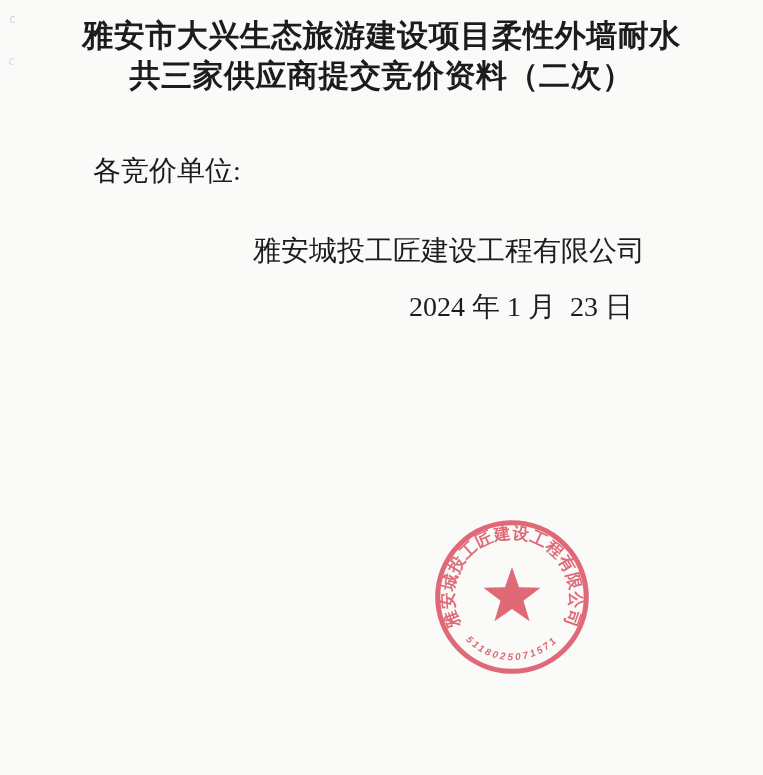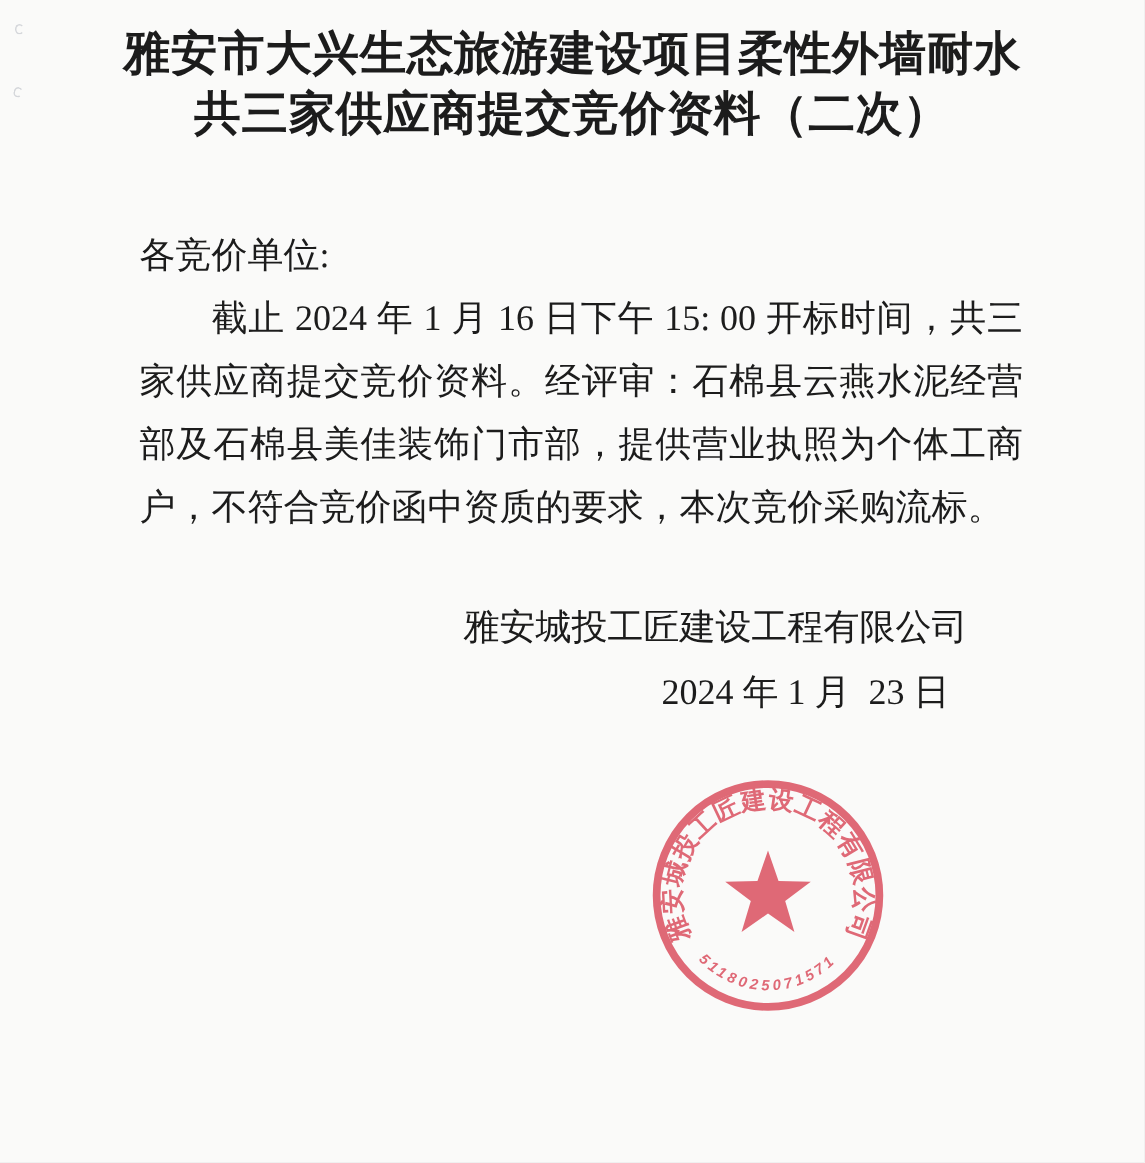--- a/index.html
+++ b/index.html
@@ -23,29 +23,29 @@
     text-align:center;
     font-family:"Liberation Sans", sans-serif;
     font-weight:700;
     font-size:31px;
     line-height:40px;
     letter-spacing:0.5px;
   }
   .doc-title span{display:block;}
   .doc-body{
     margin:54px 81px 0 93px;
-    font-size:24px;
+    font-size:28px;
     line-height:42px;
     text-align:justify;
     word-break:break-all;
   }
   .para{text-indent:2em;}
   .sig-block{margin-top:38px;}
   .sig-company{text-align:right;padding-right:37px;}
-  .sig-date{text-align:right;padding-right:49px;margin-top:1px;white-space:pre-wrap;}
+  .sig-date{text-align:right;padding-right:49px;margin-top:14px;white-space:pre-wrap;}
   .seal{
     position:absolute;
     left:433px;top:518px;
     width:158px;height:158px;
     mix-blend-mode:multiply;
     opacity:0.86;
   }
   .seal-stroke{stroke:var(--seal);fill:none;}
   .seal-fill{fill:var(--seal);}
   .seal-arc-text{
@@ -80,21 +80,20 @@
   <div class="speck speck-1"></div>
   <div class="speck speck-2"></div>
 
   <h1 class="doc-title">
     <span>雅安市大兴生态旅游建设项目柔性外墙耐水</span>
     <span>共三家供应商提交竞价资料（二次）</span>
   </h1>
 
   <div class="doc-body">
     <div class="salutation">各竞价单位:</div>
-    <div class="para">截止 2024 年 1 月 16 日下午 15: 00 开标时间，共三家供应商提交竞价资料。经评审：石棉县云燕水泥经营部及石棉县美佳装饰门市部，提供营业执照为个体工商户，不符合竞价函中资质的要求，本次竞价采购流标。</div>
 
     <div class="sig-block">
       <div class="sig-company">雅安城投工匠建设工程有限公司</div>
       <div class="sig-date">2024 年 1 月  23 日</div>
     </div>
   </div>
 
   <svg class="seal" viewBox="0 0 200 200" aria-hidden="true">
     <defs>
       <path id="sealArcTop" d="M 35.9 137 A 74 74 0 1 1 164.1 137"></path>

